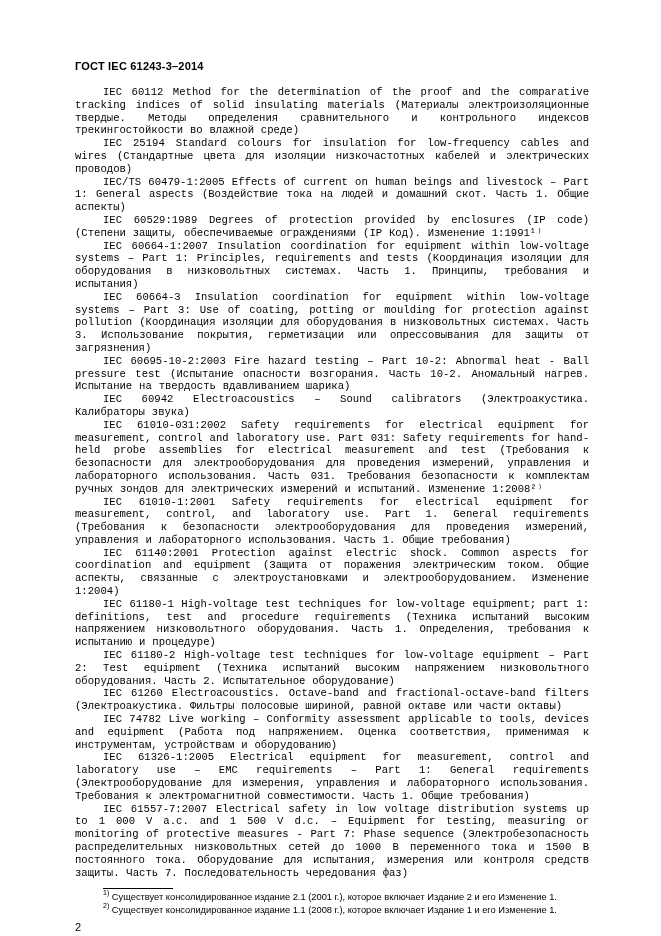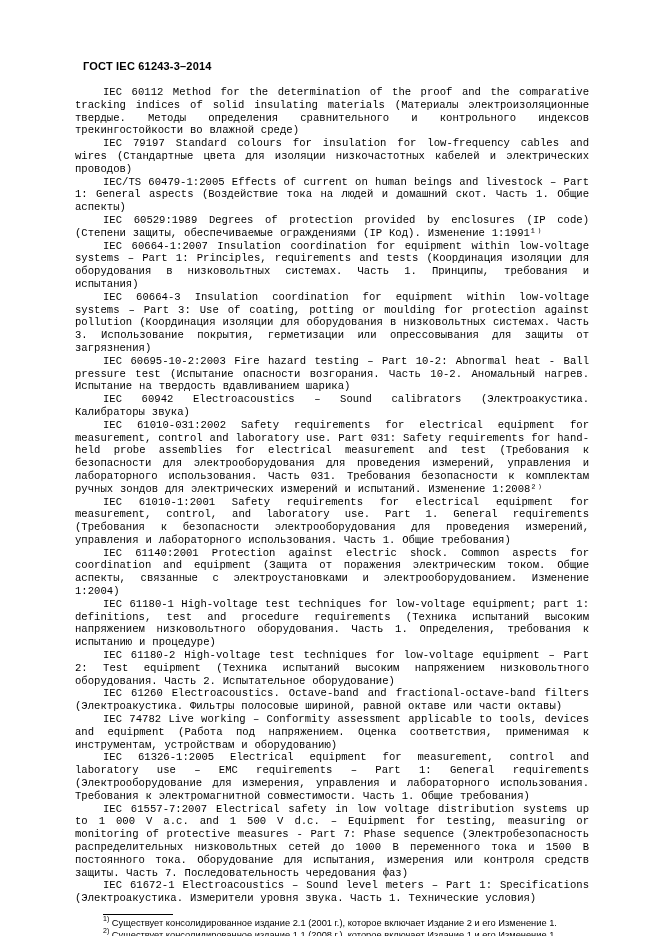--- a/index.html
+++ b/index.html
@@ -14,21 +14,20 @@
     padding: 60px 72px 28px 75px;
     overflow: hidden;
     position: relative;
   }
   .doc-header {
     font-size: 11px;
     font-weight: bold;
     line-height: 13px;
     margin-bottom: 13px;
     letter-spacing: 0.2px;
-    margin-left: 8px;
   }
   .refs {
     font-size: 10.6px;
     line-height: 12.8px;
     text-align: justify;
     font-family: Liberation Mono, monospace;
   }
   .refs p.ref {
     text-indent: 28px;
     word-spacing: 0.5px;
@@ -62,37 +61,36 @@
 </head>
 <body>
 
 <div class="page">
 
   <div class="doc-header">ГОСТ IEC 61243-3–2014</div>
 
   <div class="refs">
 
   <p class="ref">IEC 60112 Method for the determination of the proof and the comparative tracking indices of solid insulating materials (Материалы электроизоляционные твердые. Методы определения сравнительного и контрольного индексов трекингостойкости во влажной среде)</p>
-      <p class="ref">IEC 79197 Standard colours for insulation for low-frequency cables and wires (Стандартные цвета для изоляции низкочастотных кабелей и электрических проводов)</p>
+      <p class="ref">IEC 25194 Standard colours for insulation for low-frequency cables and wires (Стандартные цвета для изоляции низкочастотных кабелей и электрических проводов)</p>
       <p class="ref">IEC/TS 60479-1:2005 Effects of current on human beings and livestock – Part 1: General aspects (Воздействие тока на людей и домашний скот. Часть 1. Общие аспекты)</p>
       <p class="ref">IEC 60529:1989 Degrees of protection provided by enclosures (IP code) (Степени защиты, обеспечиваемые ограждениями (IP Код). Изменение 1:1991¹⁾</p>
       <p class="ref">IEC 60664-1:2007 Insulation coordination for equipment within low-voltage systems – Part 1: Principles, requirements and tests (Координация изоляции для оборудования в низковольтных системах. Часть 1. Принципы, требования и испытания)</p>
       <p class="ref">IEC 60664-3 Insulation coordination for equipment within low-voltage systems – Part 3: Use of coating, potting or moulding for protection against pollution (Координация изоляции для оборудования в низковольтных системах. Часть 3. Использование покрытия, герметизации или опрессовывания для защиты от загрязнения)</p>
       <p class="ref">IEC 60695-10-2:2003 Fire hazard testing – Part 10-2: Abnormal heat - Ball pressure test (Испытание опасности возгорания. Часть 10-2. Аномальный нагрев. Испытание на твердость вдавливанием шарика)</p>
       <p class="ref">IEC 60942 Electroacoustics – Sound calibrators (Электроакустика. Калибраторы звука)</p>
       <p class="ref">IEC 61010-031:2002 Safety requirements for electrical equipment for measurement, control and laboratory use. Part 031: Safety requirements for hand-held probe assemblies for electrical measurement and test (Требования к безопасности для электрооборудования для проведения измерений, управления и лабораторного использования. Часть 031. Требования безопасности к комплектам ручных зондов для электрических измерений и испытаний. Изменение 1:2008²⁾</p>
       <p class="ref">IEC 61010-1:2001 Safety requirements for electrical equipment for measurement, control, and laboratory use. Part 1. General requirements (Требования к безопасности электрооборудования для проведения измерений, управления и лабораторного использования. Часть 1. Общие требования)</p>
       <p class="ref">IEC 61140:2001 Protection against electric shock. Common aspects for coordination and equipment (Защита от поражения электрическим током. Общие аспекты, связанные с электроустановками и электрооборудованием. Изменение 1:2004)</p>
       <p class="ref">IEC 61180-1 High-voltage test techniques for low-voltage equipment; part 1: definitions, test and procedure requirements (Техника испытаний высоким напряжением низковольтного оборудования. Часть 1. Определения, требования к испытанию и процедуре)</p>
       <p class="ref">IEC 61180-2 High-voltage test techniques for low-voltage equipment – Part 2: Test equipment (Техника испытаний высоким напряжением низковольтного оборудования. Часть 2. Испытательное оборудование)</p>
       <p class="ref">IEC 61260 Electroacoustics. Octave-band and fractional-octave-band filters (Электроакустика. Фильтры полосовые шириной, равной октаве или части октавы)</p>
       <p class="ref">IEC 74782 Live working – Conformity assessment applicable to tools, devices and equipment (Работа под напряжением. Оценка соответствия, применимая к инструментам, устройствам и оборудованию)</p>
       <p class="ref">IEC 61326-1:2005 Electrical equipment for measurement, control and laboratory use – EMC requirements – Part 1: General requirements (Электрооборудование для измерения, управления и лабораторного использования. Требования к электромагнитной совместимости. Часть 1. Общие требования)</p>
       <p class="ref">IEC 61557-7:2007 Electrical safety in low voltage distribution systems up to 1 000 V a.c. and 1 500 V d.c. – Equipment for testing, measuring or monitoring of protective measures - Part 7: Phase sequence (Электробезопасность распределительных низковольтных сетей до 1000 В переменного тока и 1500 В постоянного тока. Оборудование для испытания, измерения или контроля средств защиты. Часть 7. Последовательность чередования фаз)</p>
-      <p class="ref">IEC 61672-1 Electroacoustics – Sound level meters – Part 1: Specifications (Электроакустика. Измерители уровня звука. Часть 1. Технические условия)</p>
     </div>
 
   <div class="footnotes">
     <div class="footnote-rule"></div>
     <p class="footnote"><sup>1)</sup> <span>Существует консолидированное издание 2.1 (2001 г.), которое включает Издание 2 и его Изменение 1.</span></p>
     <p class="footnote"><sup>2)</sup> <span>Существует консолидированное издание 1.1 (2008 г.), которое включает Издание 1 и его Изменение 1.</span></p>
   </div>
 
   <div class="page-number">2</div>
 

